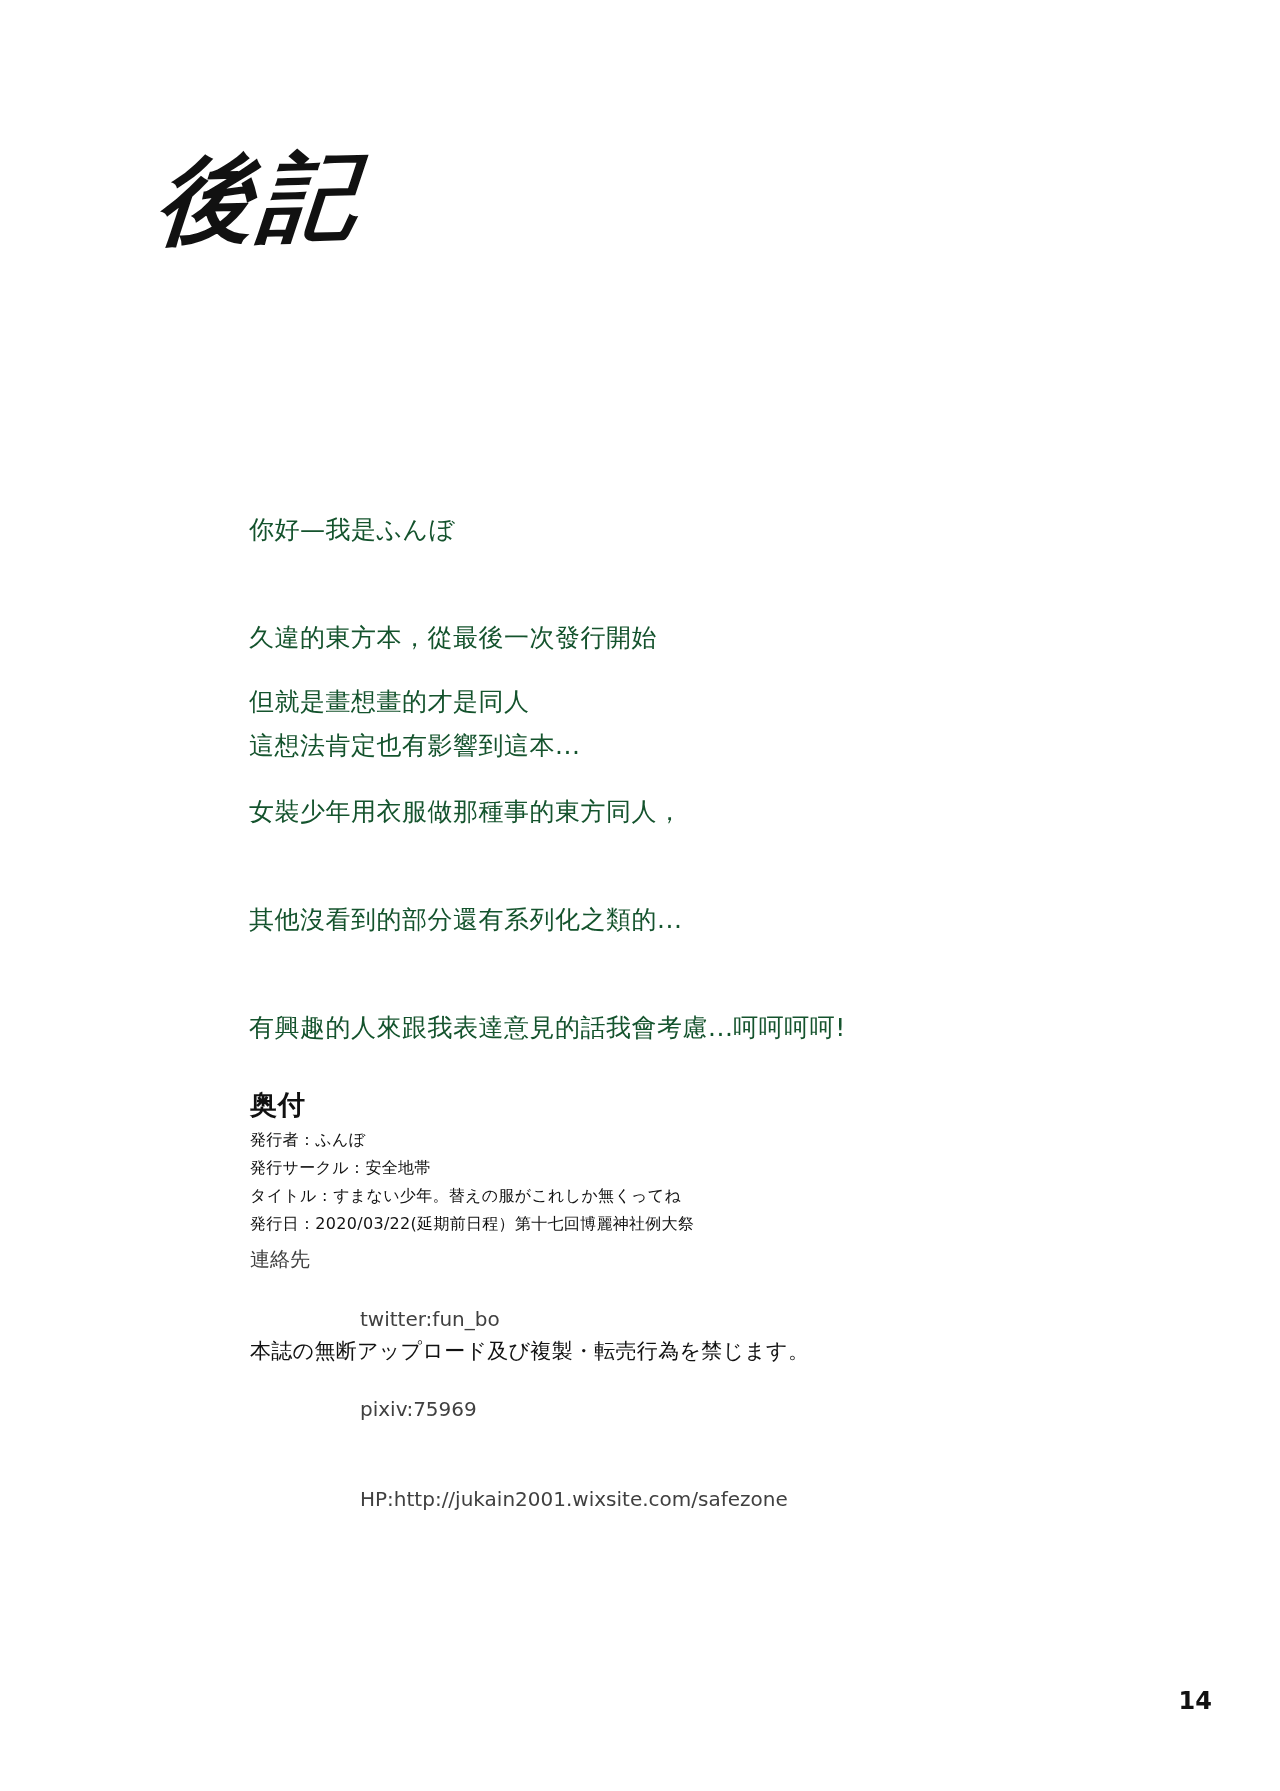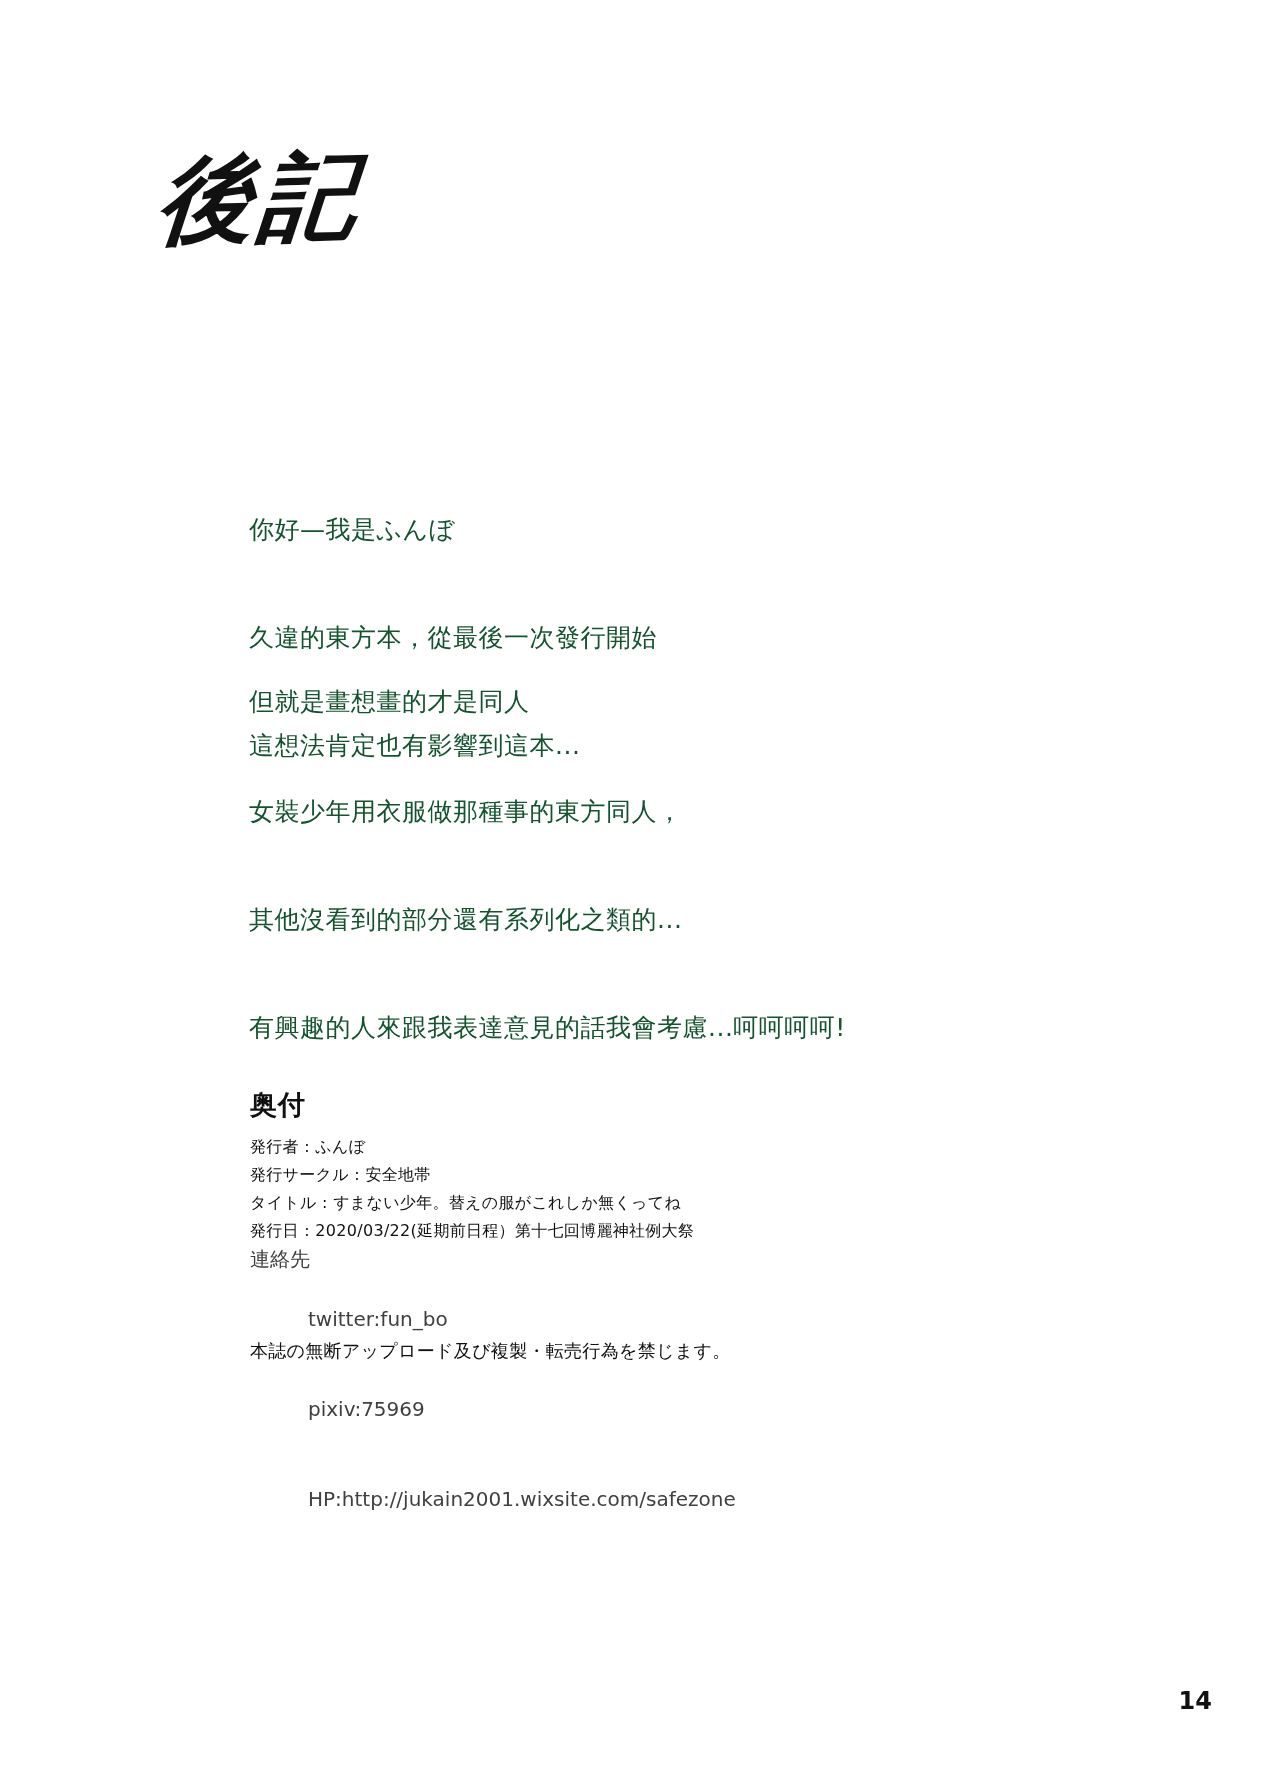--- a/index.html
+++ b/index.html
@@ -54,21 +54,21 @@
     position: absolute;
     left: 250px;
     top: 1088px;
     color: #111111;
   }
   .colophon-heading {
     font-size: 27px;
     line-height: 34px;
     font-weight: 600;
     letter-spacing: 1px;
-    margin-bottom: 11px;
+    margin-bottom: 4px;
   }
   .colophon-list {
     font-size: 16px;
     line-height: 28px;
     letter-spacing: 0.3px;
   }
   .colophon-list .line { display: block; white-space: pre; }
 
   .contact {
     position: absolute;
@@ -78,30 +78,30 @@
     line-height: 30px;
     color: #404040;
   }
   .contact-label {
     position: absolute;
     left: 0;
     top: 0;
     white-space: pre;
   }
   .contact-lines {
-    margin-left: 58px;
+    margin-left: 110px;
     white-space: pre;
   }
   .contact-lines .line { display: block; }
 
   .notice {
     position: absolute;
     left: 250px;
     top: 1336px;
-    font-size: 18px;
+    font-size: 21px;
     line-height: 30px;
     letter-spacing: 0.3px;
     color: #111111;
     white-space: pre;
   }
 
   
   .page-number {
     position: absolute;
     right: 68px;

